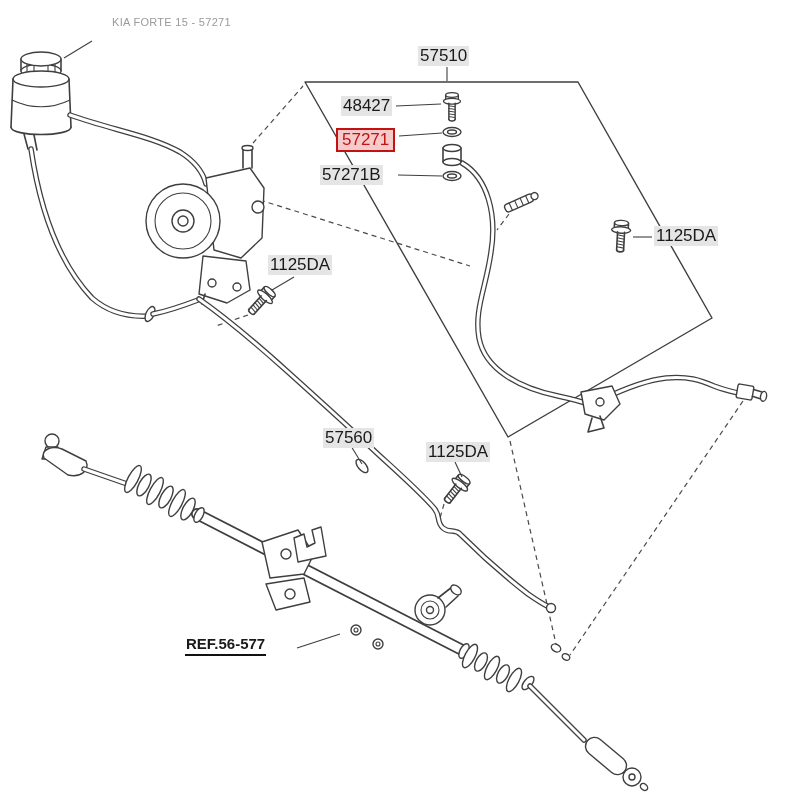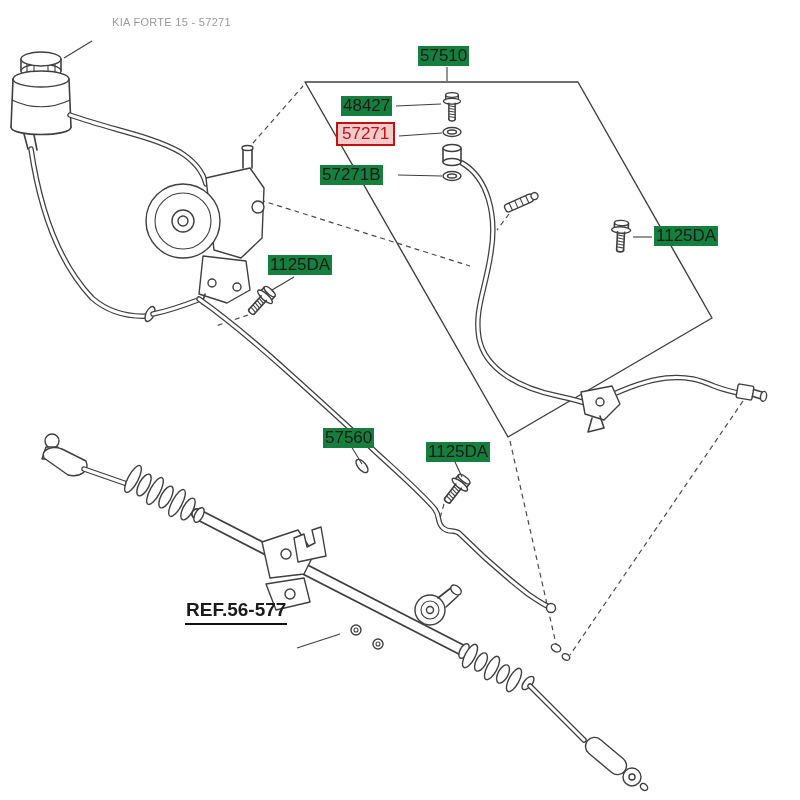--- a/index.html
+++ b/index.html
@@ -11,21 +11,21 @@
   .ln   { stroke:#3f3f3f; stroke-width:1.6; fill:none; stroke-linecap:round; stroke-linejoin:round; }
   .fw   { stroke:#3f3f3f; stroke-width:1.4; fill:#ffffff; stroke-linejoin:round; }
   .thin { stroke:#3f3f3f; stroke-width:1.1; fill:none; }
   .dash { stroke:#4a4a4a; stroke-width:1.2; fill:none; stroke-dasharray:5 4; }
   .tube-o  { stroke:#3f3f3f; stroke-width:5.5; fill:none; stroke-linecap:round; }
   .tube-i  { stroke:#ffffff; stroke-width:3;   fill:none; stroke-linecap:round; }
   .tube2-o { stroke:#3f3f3f; stroke-width:12;  fill:none; stroke-linecap:round; }
   .tube2-i { stroke:#ffffff; stroke-width:8.5; fill:none; stroke-linecap:round; }
 
   
-  .lbl { position:absolute; font-size:17px; color:#1a1a1a; background:#15803d;
+  .lbl { position:absolute; font-size:17px; color:#1a1a1a; background:#e5e5e5;
          padding:0 2px; white-space:nowrap; line-height:1.2; }
   .lbl.ref { font-size:20px; font-weight:bold; background:transparent;
              border-bottom:2px solid #111; padding:0 1px 1px 1px; }
   .lbl.hl  { color:#c41111; background:#f5caca; border:2px solid #c41111;
              padding:0 4px; font-weight:normal; }
   .wm { position:absolute; left:112px; top:16px; font-size:11px; color:#9a9a9a;
         letter-spacing:0.3px; white-space:nowrap; }
 </style>
 </head>
 <body>
@@ -217,24 +217,24 @@
       <path class="thin" d="M294,277 L272,290"></path>
       <path class="thin" d="M351,446 L362,464"></path>
       <path class="thin" d="M455,462 L462,477"></path>
       <path class="thin" d="M92,41 L64,58"></path>
       <path class="thin" d="M297,648 L340,634"></path>
     </g>
   </svg>
 
   <div class="wm">KIA FORTE 15 - 57271</div>
 
-  <div class="lbl ref" style="left:185px;top:599px;font-size:19px">REF.56-577</div>
+  <div class="lbl ref" style="left:185px;top:635px;font-size:15px">REF.56-577</div>
 
   <div class="lbl" style="left:418px;top:46px">57510</div>
   <div class="lbl" style="left:341px;top:96px">48427</div>
-  <div class="lbl hl" style="left:336px;top:122px">57271</div>
+  <div class="lbl hl" style="left:336px;top:128px">57271</div>
   <div class="lbl" style="left:320px;top:165px">57271B</div>
   <div class="lbl" style="left:654px;top:226px">1125DA</div>
   <div class="lbl" style="left:268px;top:255px">1125DA</div>
   <div class="lbl" style="left:323px;top:428px">57560</div>
   <div class="lbl" style="left:426px;top:442px">1125DA</div>
 
 </div>
 
 </body></html>

